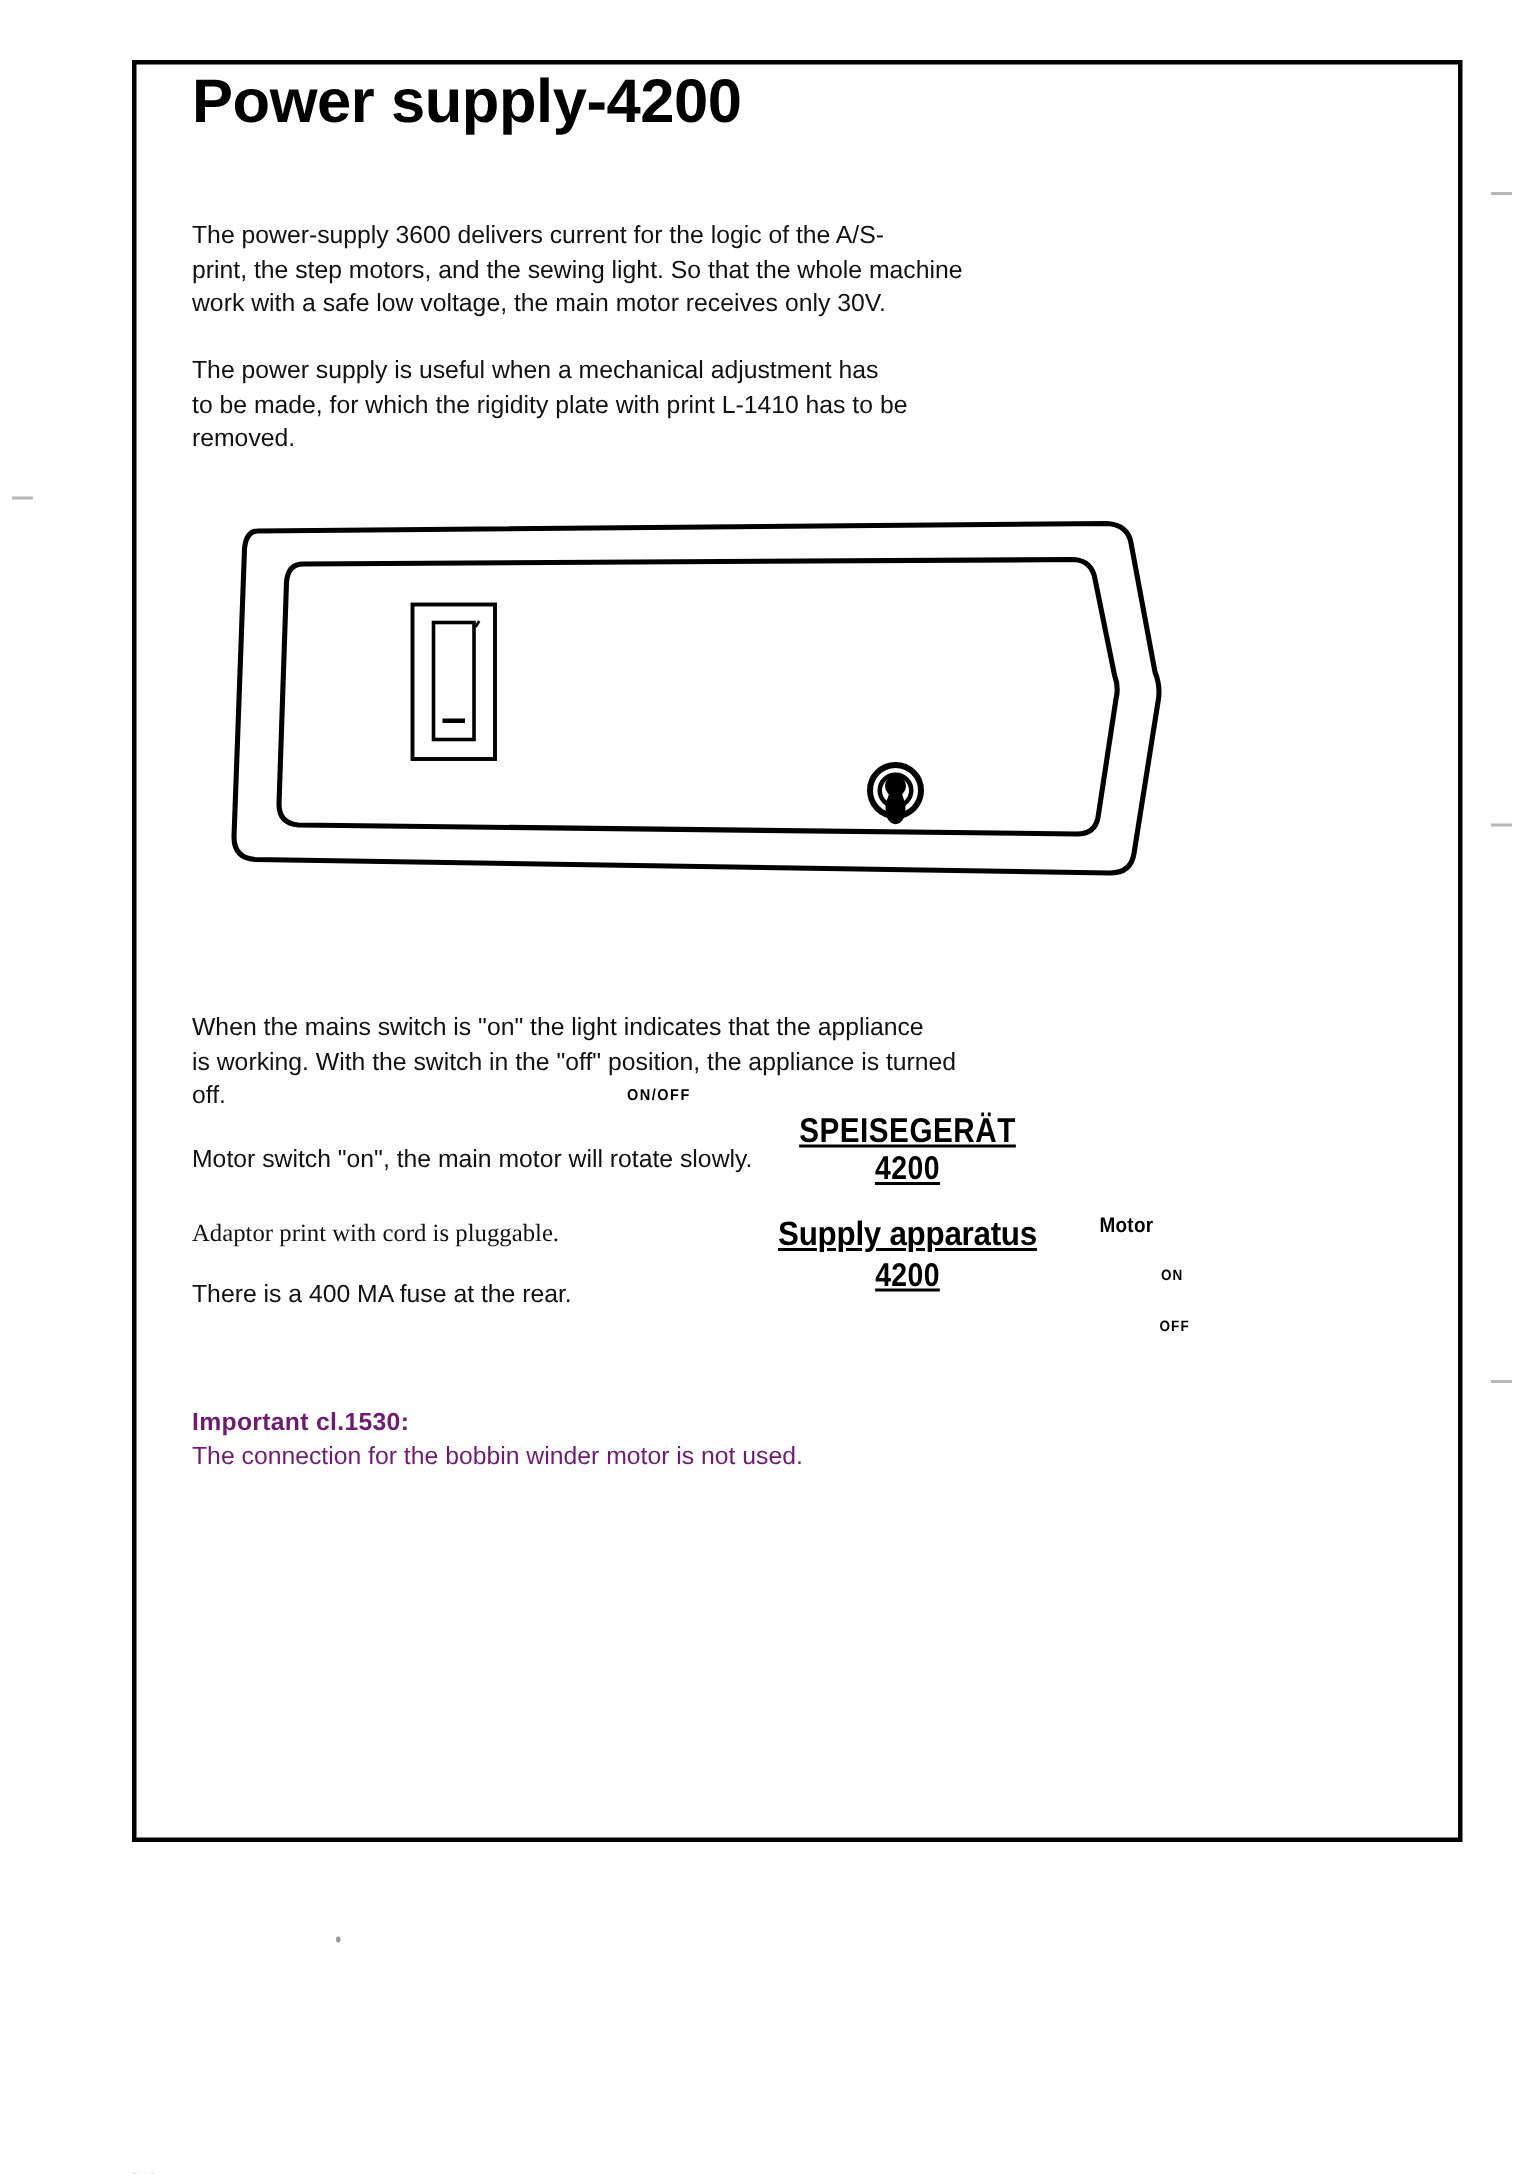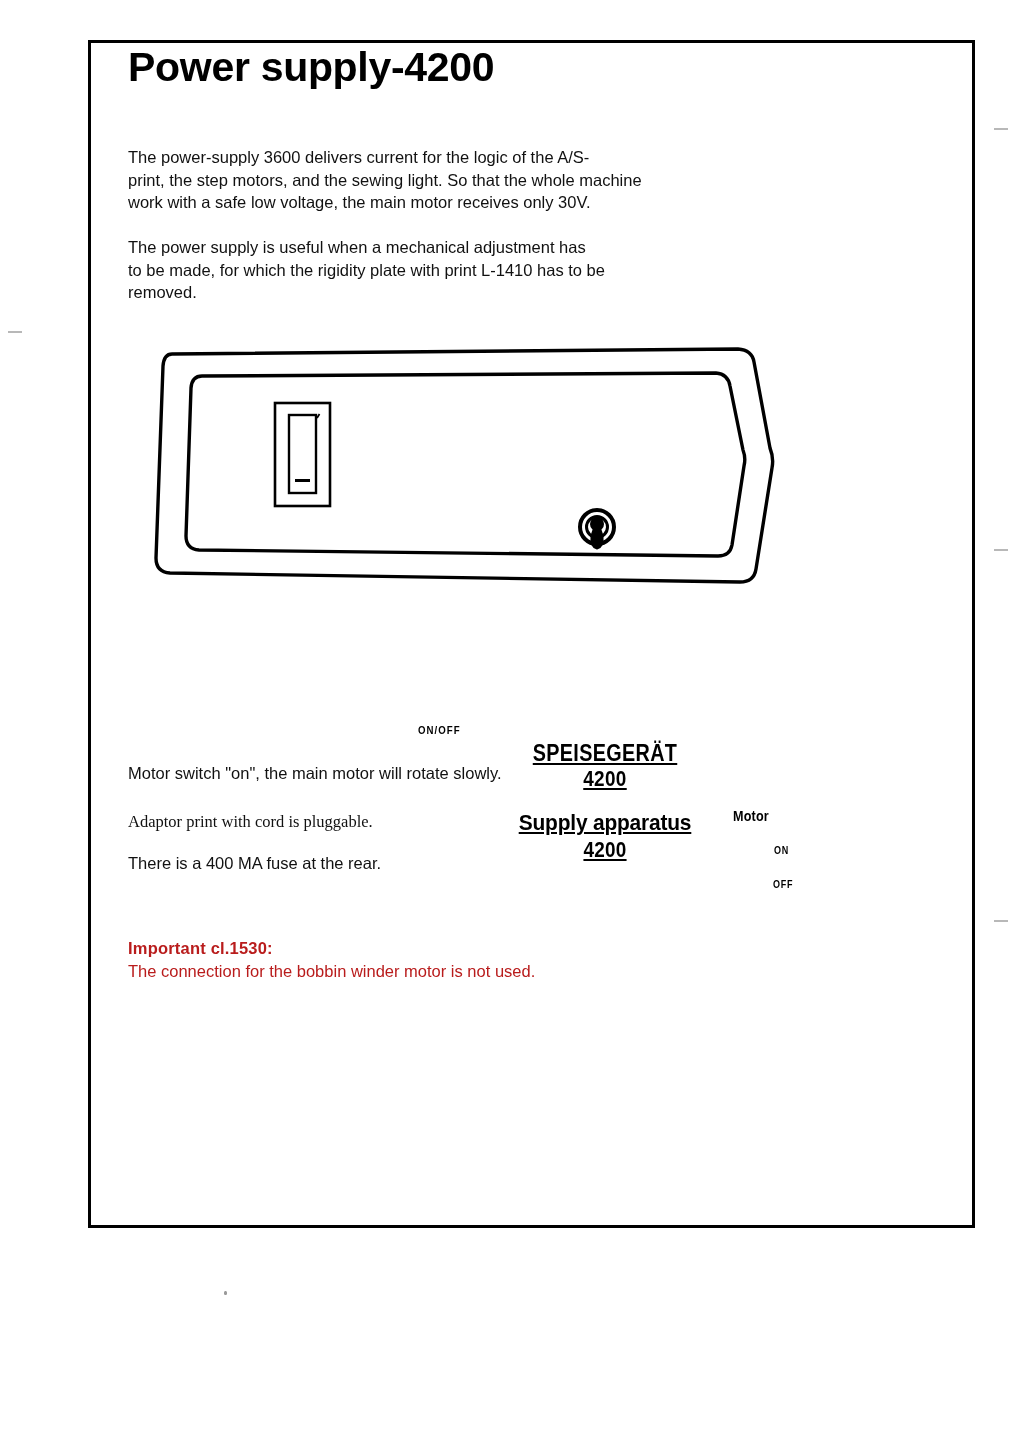--- a/index.html
+++ b/index.html
@@ -78,21 +78,21 @@
   #para4 { top: 762px; }
   #para5 { top: 811px; font-family: Liberation Serif, serif; }
   #para6 { top: 852px; }
 
   #note {
     position: absolute;
     left: 128px;
     top: 937px;
     font-size: 16.5px;
     line-height: 22.5px;
-    color: #b91c1c;
+    color: #701a75;
   }
   #note .note-head {
     font-weight: bold;
     letter-spacing: 0.2px;
   }
 
   
   #footer {
     position: absolute;
     left: 84px;
@@ -262,20 +262,23 @@
       <span class="gap"></span>
       <span class="e1">Supply apparatus</span>
       <span class="e2">4200</span>
     </div>
 
     <div class="lbl" id="lbl-motor">Motor</div>
     <div class="lbl" id="lbl-on">ON</div>
     <div class="lbl" id="lbl-off">OFF</div>
   </div>
 
+  <div class="para" id="para3">When the mains switch is "on" the light indicates that the appliance
+is working. With the switch in the "off" position, the appliance is turned
+off.</div>
   <div class="para" id="para4">Motor switch "on", the main motor will rotate slowly.</div>
   <div class="para" id="para5">Adaptor print with cord is pluggable.</div>
   <div class="para" id="para6">There is a 400 MA fuse at the rear.</div>
 
   <div id="note">
     <div class="note-head">Important cl.1530:</div>
     <div>The connection for the bobbin winder motor is not used.</div>
   </div>
 
   <div id="footer">

